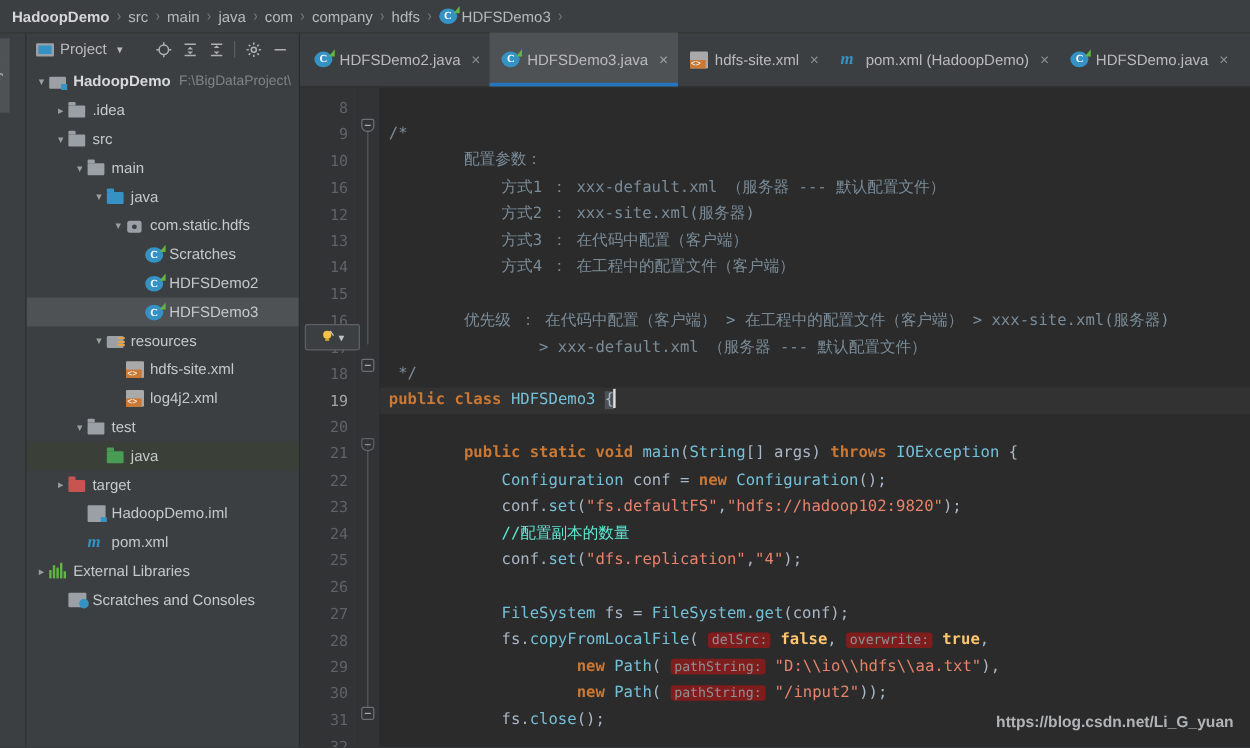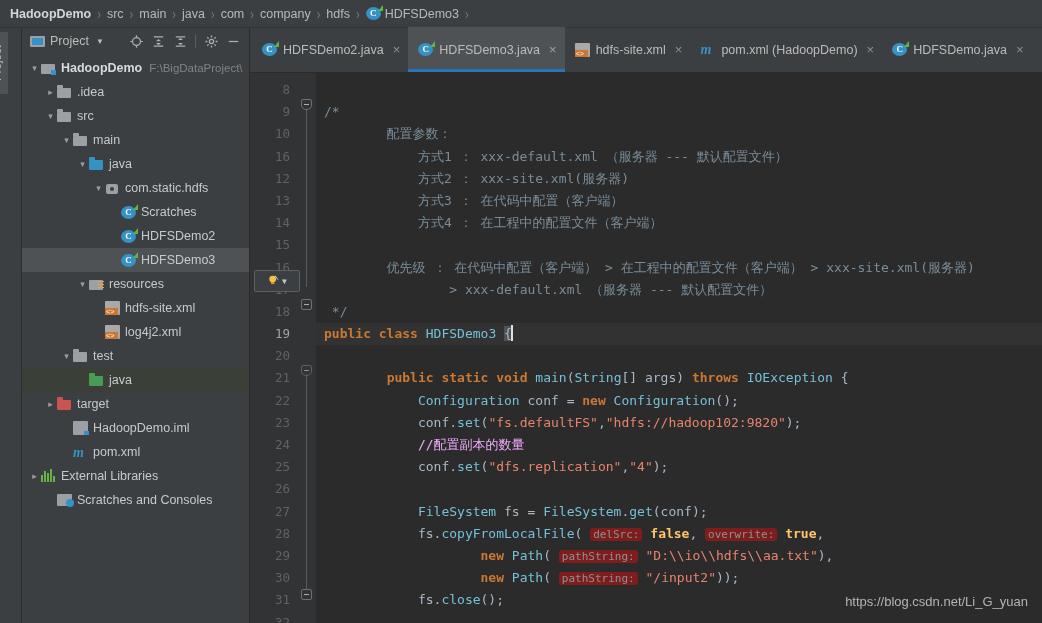--- a/index.html
+++ b/index.html
@@ -244,21 +244,21 @@
     flex: 1 1 auto; padding-top: 6px; position: relative;
     white-space: pre; overflow: hidden; color:#a9b7c6;
   }
   .code .line { height:22.2px; line-height:22.2px; padding-left:8px; }
   .code .line.cur { background:#323232; }
 
   
   .kw   { color:#cc7832; font-weight:bold;text-align:right; }
   .typ  { color:#74c0d8; }
   .str  { color:#e8836b; }
-  .cmt  { color:#f0abfc; }
+  .cmt  { color:#5eead4; }
   .cmtd { color:#7a8c99; }
   .bool { color:#ffc66d; font-weight:bold; }
   .hint {
     background:#7f1d1d; color:#8c9196; border-radius:3px;
     padding:0 3px; font-size:11px;
   }
   .caret-bar {
     display:inline-block; width:2px; height:16px; background:#e0e0e0;
     vertical-align:-3px; margin-left:-1px;
   }
@@ -273,20 +273,21 @@
     z-index: 5;
   }
   .bulb .glyph { font-size:12px; line-height:1; }
   .bulb .dn { color:#c0c3c6; font-size:8px; }
 
   .watermark {
     position:absolute; right:14px; bottom:14px;
     color:#b9bcbf; font-size:13px;
     font-family:"Liberation Sans", sans-serif;
     opacity:.95;
+    font-weight:bold;
   }
 </style>
 </head>
 <body>
 
 <div id="app">
 
   <div class="breadcrumb-bar" id="breadcrumb">
       <span style="display: inline-flex; align-items: center;">
         <span class="crumb bold">HadoopDemo</span>

